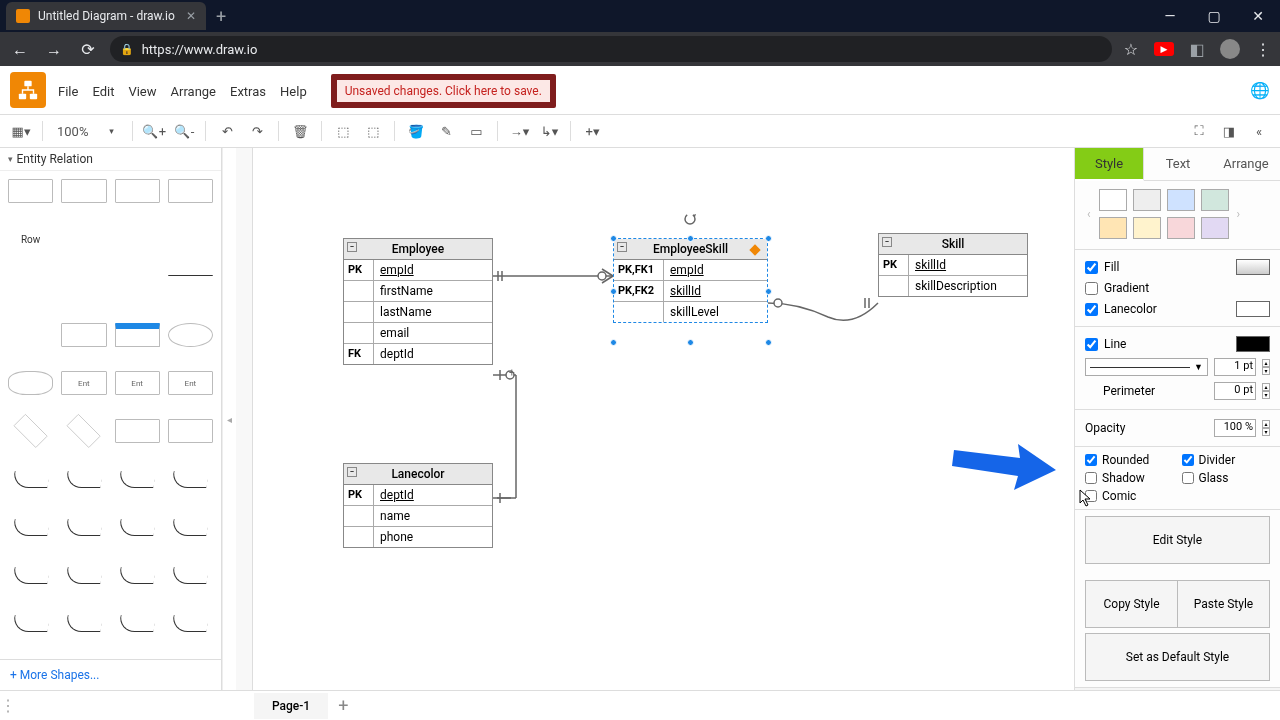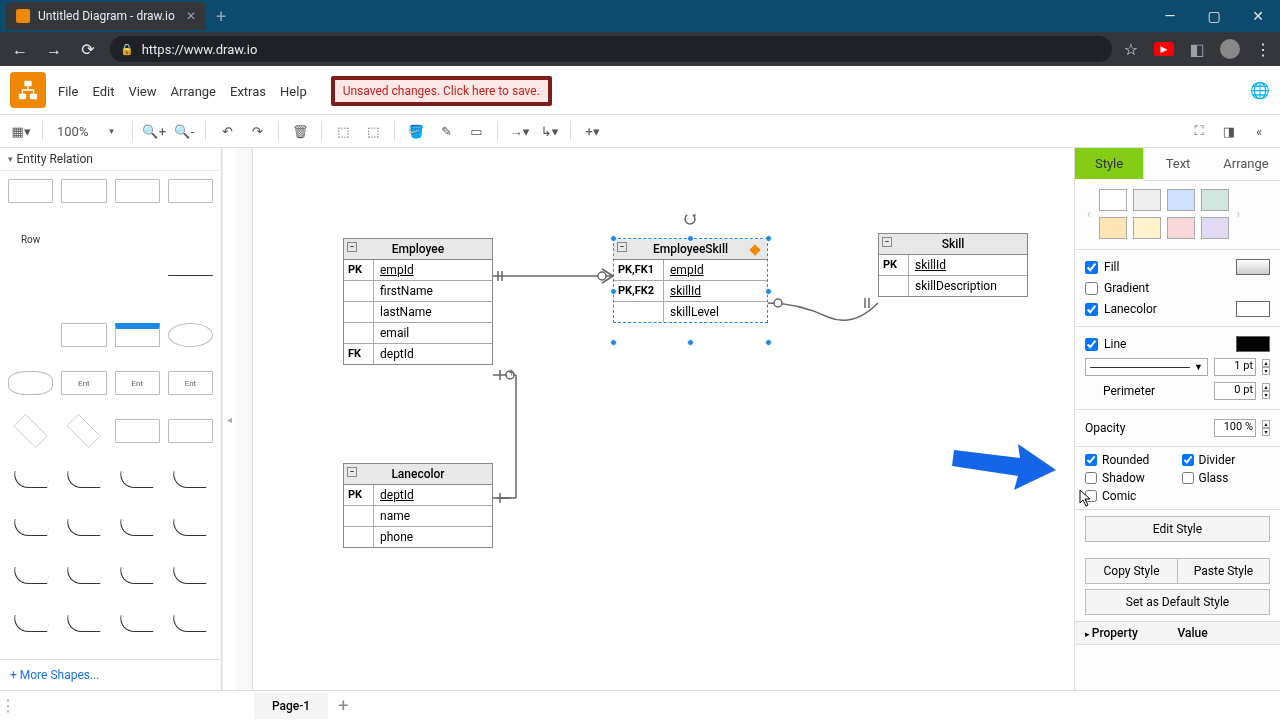--- a/index.html
+++ b/index.html
@@ -1,19 +1,19 @@
 <!DOCTYPE html>
 <html><head>
 <meta charset="utf-8">
 <style>
 * { box-sizing: border-box; margin: 0; padding: 0; font-family: -apple-system, BlinkMacSystemFont, "Segoe UI", Roboto, Arial, sans-serif; }
 body { width: 1280px; height: 720px; overflow: hidden; background: #fff; position: relative; }
 
 
-.browser-chrome { background: #0c4a6e; color: #e8eaed; }
+.browser-chrome { background: #0f172a; color: #e8eaed; }
 .tab-bar { height: 32px; display: flex; align-items: center; padding-left: 6px; }
 .tab { display: flex; align-items: center; gap: 8px; background: #35363a; height: 28px; padding: 0 10px; border-radius: 6px 6px 0 0; font-size: 12px; color: #e8eaed; min-width: 200px; }
 .tab .favicon { width: 14px; height: 14px; background: #f08705; border-radius: 2px; }
 .tab .close { margin-left: auto; color: #9aa0a6; cursor: pointer; }
 .new-tab { color: #9aa0a6; padding: 0 10px; cursor: pointer; font-size: 18px; }
 .window-controls { margin-left: auto; display: flex; }
 .wc-btn { width: 44px; height: 32px; display: flex; align-items: center; justify-content: center; color: #e8eaed; cursor: pointer; font-size: 14px; }
 .addr-bar { height: 34px; display: flex; align-items: center; gap: 10px; padding: 0 8px; background: #35363a; }
 .nav-btn { width: 24px; height: 24px; display: flex; align-items: center; justify-content: center; color: #e8eaed; cursor: pointer; }
 .url-box { flex: 1; background: #202124; border-radius: 14px; height: 26px; display: flex; align-items: center; padding: 0 10px; gap: 8px; color: #9aa0a6; font-size: 13px; }
@@ -25,21 +25,21 @@
 .avatar { width: 20px; height: 20px; border-radius: 50%; background: #888; }
 
 
 .app-header { height: 48px; display: flex; align-items: center; padding: 4px 10px; }
 .logo { width: 36px; height: 36px; background: #f08705; border-radius: 4px; margin-right: 12px; display:flex; align-items:center; justify-content:center; }
 .logo svg { width: 22px; height: 22px; }
 .title-menus { display: flex; flex-direction: column; }
 .doc-title { font-size: 17px; color: #333; }
 .menus { display: flex; gap: 14px; font-size: 13px; color: #333; margin-top: 2px; align-items: center; }
 .menus span { cursor: pointer; }
-.unsaved { margin-left: 10px; background: #fce8e6; color: #c5221f; padding: 4px 8px; font-size: 12px; border: 4px solid #7f1d1d; border-radius: 2px; cursor: pointer; }
+.unsaved { margin-left: 10px; background: #fce8e6; color: #c5221f; padding: 4px 8px; font-size: 12px; border: 6px solid #7f1d1d; border-radius: 2px; cursor: pointer; }
 .globe { margin-left: auto; color: #666; cursor: pointer; }
 
 
 .toolbar { height: 34px; border-top: 1px solid #ddd; border-bottom: 1px solid #ddd; display: flex; align-items: center; padding: 0 8px; gap: 4px; color: #555; font-size: 13px; }
 .tb-btn { width: 26px; height: 26px; display: flex; align-items: center; justify-content: center; cursor: pointer; border-radius: 2px; }
 .tb-sep { width: 1px; height: 20px; background: #ddd; margin: 0 4px; }
 .tb-right { margin-left: auto; display: flex; gap: 4px; }
 .zoom { padding: 0 6px; }
 
 
@@ -94,21 +94,21 @@
 .prop-row label { flex: 1; }
 .color-box { width: 34px; height: 16px; border: 1px solid #666; cursor: pointer; }
 .num-box { width: 42px; height: 18px; border: 1px solid #aaa; text-align: right; padding-right: 2px; font-size: 11px; background:#fff; }
 .spinner { width: 8px; display: flex; flex-direction: column; }
 .spinner div { height: 8px; border: 1px solid #aaa; font-size: 6px; text-align: center; line-height: 6px; cursor: pointer; }
 .line-sel { flex:1; height: 18px; border: 1px solid #aaa; background: #fff; display:flex; align-items:center; padding:0 4px; }
 .line-sel .ln { flex:1; height:1px; background:#333; }
 .check-grid { display: grid; grid-template-columns: 1fr 1fr; gap: 4px 8px; margin-top: 6px; }
 .checkrow { display: flex; align-items: center; gap: 5px; }
 .checkrow input { width: 12px; height: 12px; }
-.btn { border: 1px solid #bbb; background: #f5f5f5; padding: 5px 0; text-align: center; cursor: pointer; margin-top: 5px; font-size: 12px; }
+.btn { border: 1px solid #bbb; background: #f5f5f5; padding: 16px 0; text-align: center; cursor: pointer; margin-top: 5px; font-size: 12px; }
 .btn-row { display: flex; gap: 0; }
 .btn-row .btn { flex: 1; margin-top: 16px; }
 .btn-row .btn:first-child { border-right: none; }
 .prop-hdr { display: flex; padding: 4px 0; margin-top: 6px; border-top: 1px solid #ddd; border-bottom: 1px solid #ddd; font-weight: 500; background: #f5f5f5; margin-left: -10px; margin-right: -10px; padding-left: 10px; padding-right: 10px;}
 .prop-hdr span:first-child::before { content: "▸ "; font-size: 9px; }
 .prop-hdr span { flex: 1; }
 
 
 .footer { height: 30px; border-top: 1px solid #ddd; display: flex; align-items: center; }
 .ft-handle { width: 16px; display: flex; align-items: center; justify-content: center; color: #aaa; cursor: pointer; }

